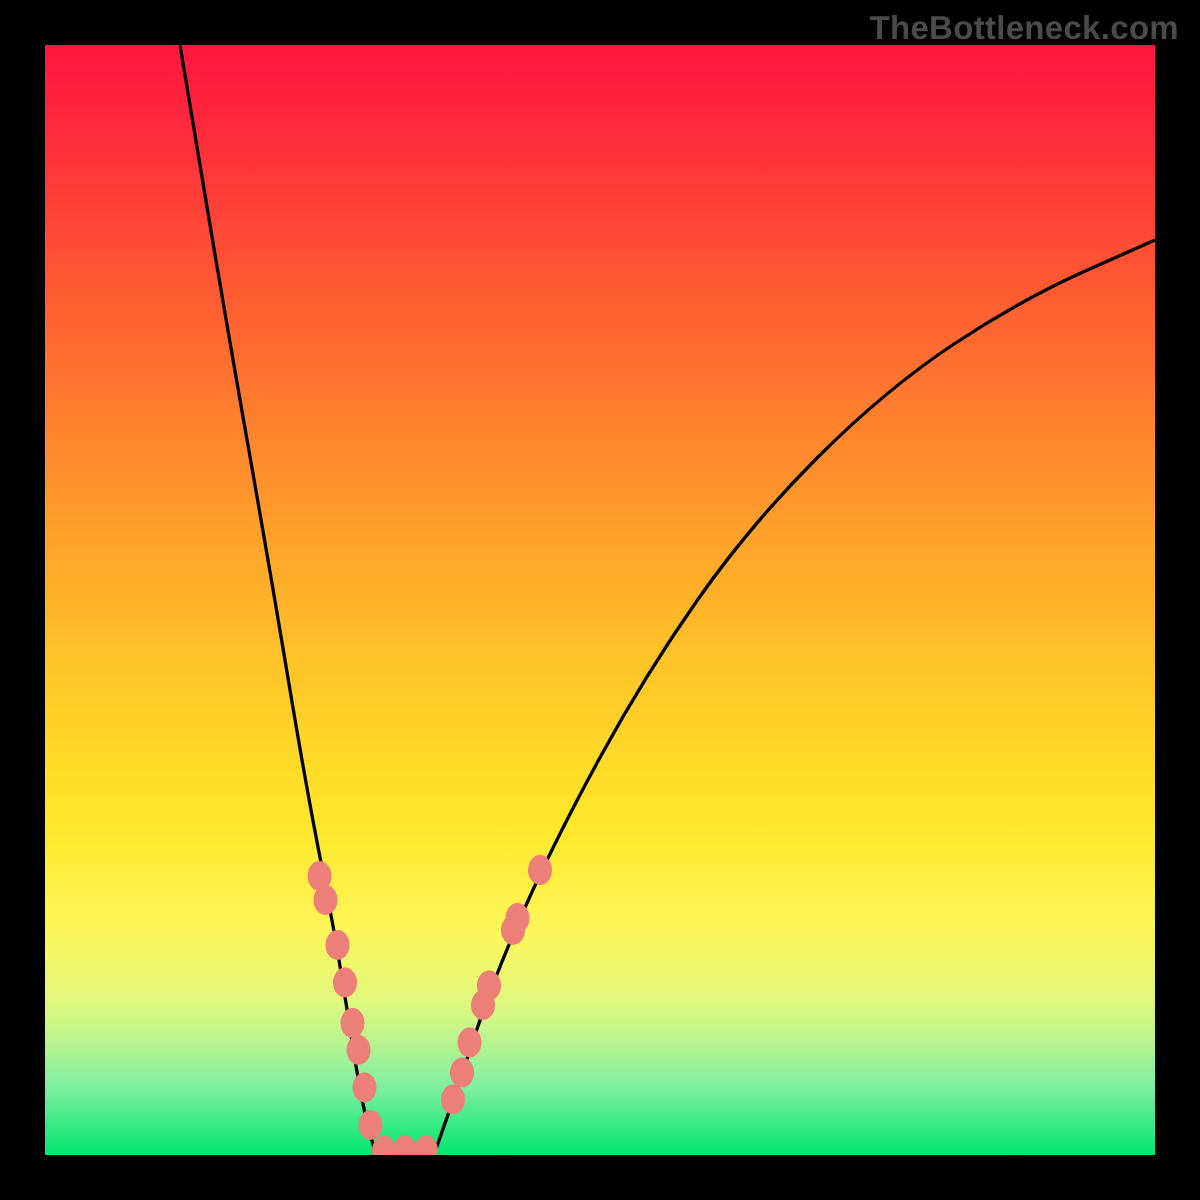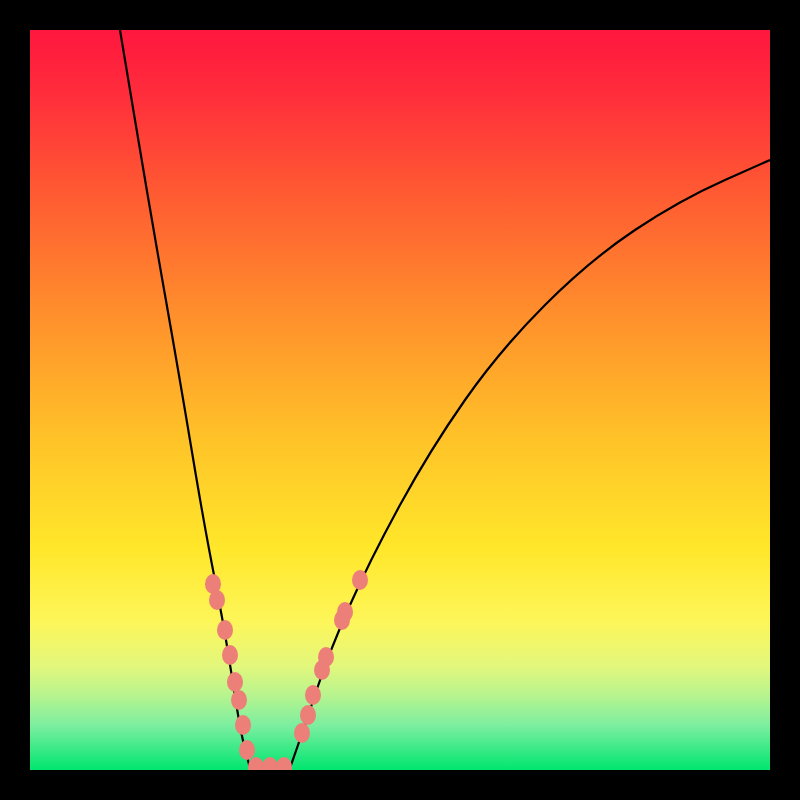--- a/index.html
+++ b/index.html
@@ -62,20 +62,21 @@
     top: 0;
     width: 100%;
     height: 100%;
   }
 </style>
 </head>
 <body>
 
 <div class="frame">
 
+  <div class="watermark">TheBottleneck.com</div>
 
   <div class="plot-area">
     <div class="gradient"></div>
 
     <svg class="curve" viewBox="0 0 740 740" preserveAspectRatio="none">
       <path id="curve-left" fill="none" stroke="#000" stroke-width="2.2" d="M 90 0 Q 90 0 105 90 Q 120 180 135 265 Q 150 350 162.5 425 Q 175 500 185 550 Q 195 600 202.5 650 Q 210 700 215 719 T 220 738"></path>
       <path id="curve-bottom" fill="none" stroke="#000" stroke-width="2.2" d="M 220 738 L 260 738"></path>
       <path id="curve-right" fill="none" stroke="#000" stroke-width="2.2" d="M 260 738 Q 260 738 267.5 716.5 Q 275 695 287.5 657.5 Q 300 620 320 575 Q 340 530 370 475 Q 400 420 435 370 Q 470 320 515 275 Q 560 230 605 200 Q 650 170 695 150 T 740 130"></path>
       <g id="points-group">
           <ellipse cx="183" cy="554" rx="8" ry="10" fill="#ec7f78"></ellipse>

